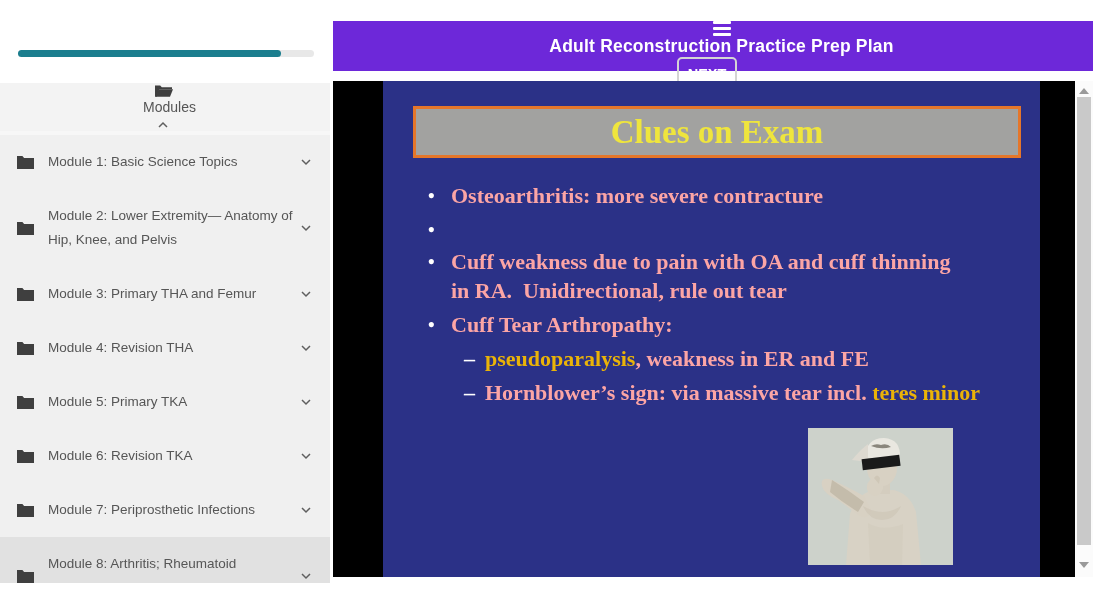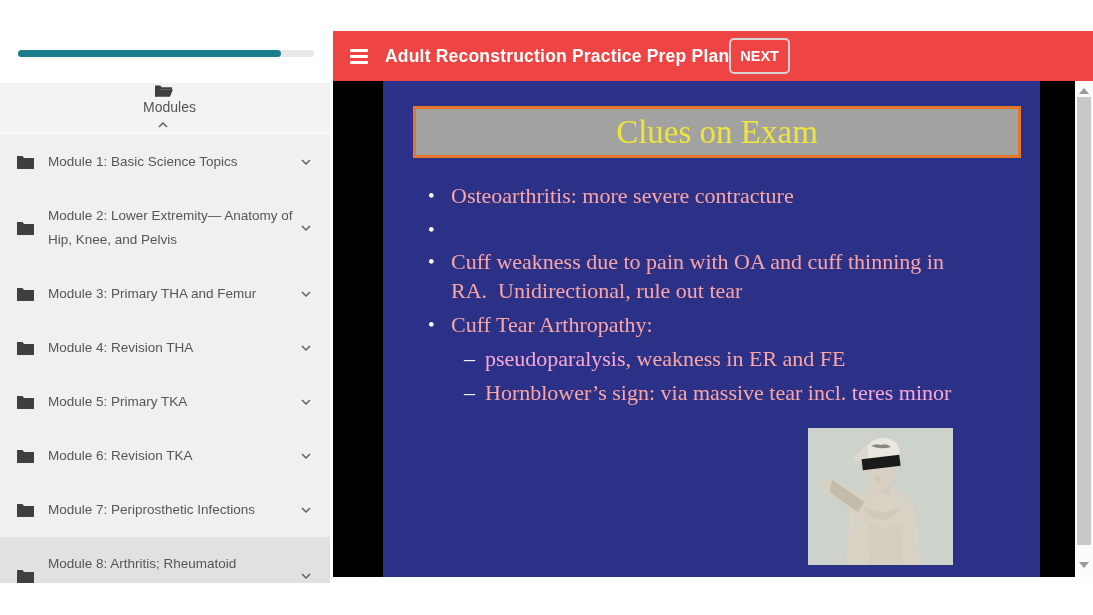--- a/index.html
+++ b/index.html
@@ -19,54 +19,54 @@
   .module-list { position:absolute; left:0; top:131px; width:330px; bottom:0;
                  background:#f0f0f0; border-top:4px solid #f7f7f7; }
   .module-row { display:flex; align-items:center; padding:15px 18px 15px 16px; cursor:pointer; }
   .module-row.selected { background:#e1e1e1; }
   .module-row .mod-label { flex:1; margin-left:13px; font-size:13.5px; color:#565656;
                            line-height:1.78; padding-right:6px; }
   .folder-svg { width:19px; height:16px; flex:none; display:block; }
   .chev { width:12px; height:12px; flex:none; }
 
   
-  .topbar { position:absolute; left:333px; top:31px; width:760px; height:50px;
-            background:#ef4444; display:flex; align-items:center; }
+  .topbar { position:absolute; left:333px; top:21px; width:760px; height:50px;
+            background:#6d28d9; display:flex; align-items:center;flex-direction:column; }
   .hamburger { margin-left:17px; width:18px; display:flex; flex-direction:column;
                gap:3px; cursor:pointer; }
   .hamburger span { display:block; height:3px; background:#fff; border-radius:1px; }
   .player-title { margin-left:17px; color:#fff; font-size:17.5px; font-weight:bold;
                   letter-spacing:.2px; white-space:nowrap; }
   .cc-btn { margin-left:auto; align-self:flex-end; height:43px; padding:0 24px;
             background:#6a6a6a; border:none; border-radius:5px 5px 0 0; color:#fff;
             font-family:inherit; font-size:12.5px; font-weight:bold; letter-spacing:.4px;
             margin-right:16px; cursor:pointer; }
   .next-btn { height:36px; padding:7px 9px; background:transparent; border:2px solid #d4d4d4;
               border-radius:5px; color:#fff; font-family:inherit; font-size:14.5px;
               font-weight:bold; margin-right:12px; cursor:pointer; }
 
   
   .stage { position:absolute; left:333px; top:81px; width:742px; height:496px;
-           background:#000; }
+           background:#000;font-weight:bold; }
   .slide { position:absolute; left:50px; top:0; width:657px; height:496px;
            background:#2b3187; overflow:hidden; font-family:"Liberation Serif", serif; }
   .slide-title-box { position:absolute; left:30px; top:25px; width:608px; height:52px;
                      background:#a2a2a0; border:3px solid #e5762a;
                      display:flex; align-items:center; justify-content:center; }
   .slide-title-box .t { color:#efe53d; font-size:33px; }
   .bullets { position:absolute; left:0; top:101px; right:0; }
   .bullet-row { display:flex; font-size:22px; line-height:1.28; color:#fff;
                 margin-bottom:6px; }
   .bullet-row .content { max-width:505px; }
   .lvl1 { padding-left:45px; }
   .lvl1 .marker { width:23px; flex:none; font-size:19px; padding-top:2px; }
   .lvl2 { padding-left:81px; }
   .lvl2 .marker { width:21px; flex:none; }
   .seg-white { color:#fca5a5; }
-  .seg-yellow { color:#f9a8d4; }
+  .seg-yellow { color:#eab308; }
   .slide-photo { position:absolute; left:425px; top:347px; width:145px; height:137px; }
 
   
   .vscroll { position:absolute; left:1075px; top:81px; width:18px; height:496px;
              background:#fbfbfb; }
   .vscroll .arrow { position:absolute; left:0; width:18px; height:16px; display:flex;
                     align-items:center; justify-content:center; cursor:pointer; }
   .arrow-up { top:2px; } .arrow-down { bottom:4px; }
   .tri-up { width:0; height:0; border-left:5px solid transparent; border-right:5px solid transparent;
             border-bottom:6px solid #9a9a9a; }

